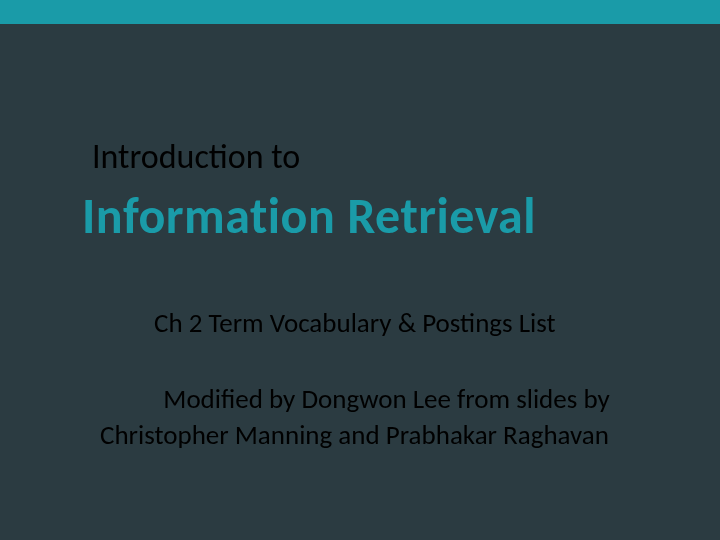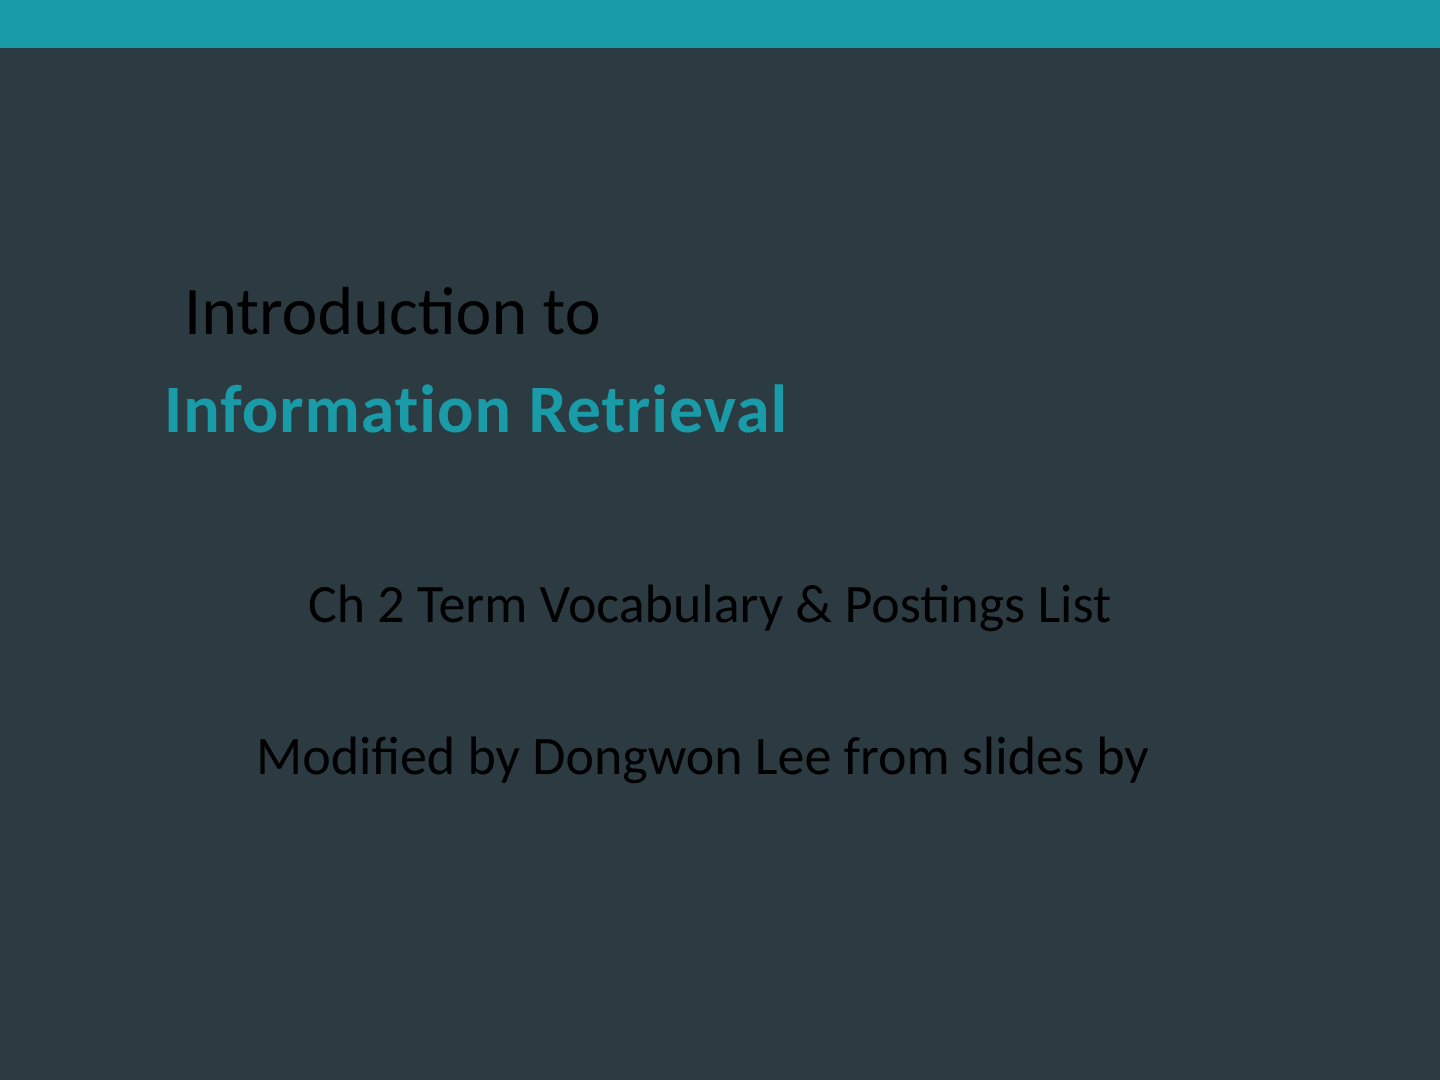--- a/index.html
+++ b/index.html
@@ -27,48 +27,50 @@
     }
     .kicker {
       color: #000000;
       font-size: 34px;
       font-weight: 400;
       margin-bottom: 8px;
       margin-left: 10px;
     }
     .title {
       color: #1a9ba8;
-      font-size: 34px;
+      font-size: 50px;
       font-weight: 700;
       letter-spacing: 0.5px;
       margin-bottom: 60px;
     }
     .subtitle {
       color: #000000;
       font-size: 27px;
       font-weight: 400;
       margin-left: 72px;
       margin-bottom: 42px;
     }
     .attribution {
       color: #000000;
       font-size: 27px;
       font-weight: 400;
       line-height: 1.35;
       margin-left: 18px;
     }
     .attr-line1{
-      margin-left: 28px;
+      margin-left: 13px;
+      text-align: center;
     }
   </style>
 </head>
 <body>
 
 <div class="top-bar"></div>
 
 <div class="content">
   <div class="kicker">Introduction to</div>
   <div class="title">Information Retrieval</div>
   <div class="subtitle">Ch 2 Term Vocabulary &amp; Postings List</div>
   <div class="attribution">
     <div class="attr-line1">Modified by Dongwon Lee from slides by</div>
+    <div>Christopher Manning and Prabhakar Raghavan</div>
   </div>
 </div>
 
 </body></html>

